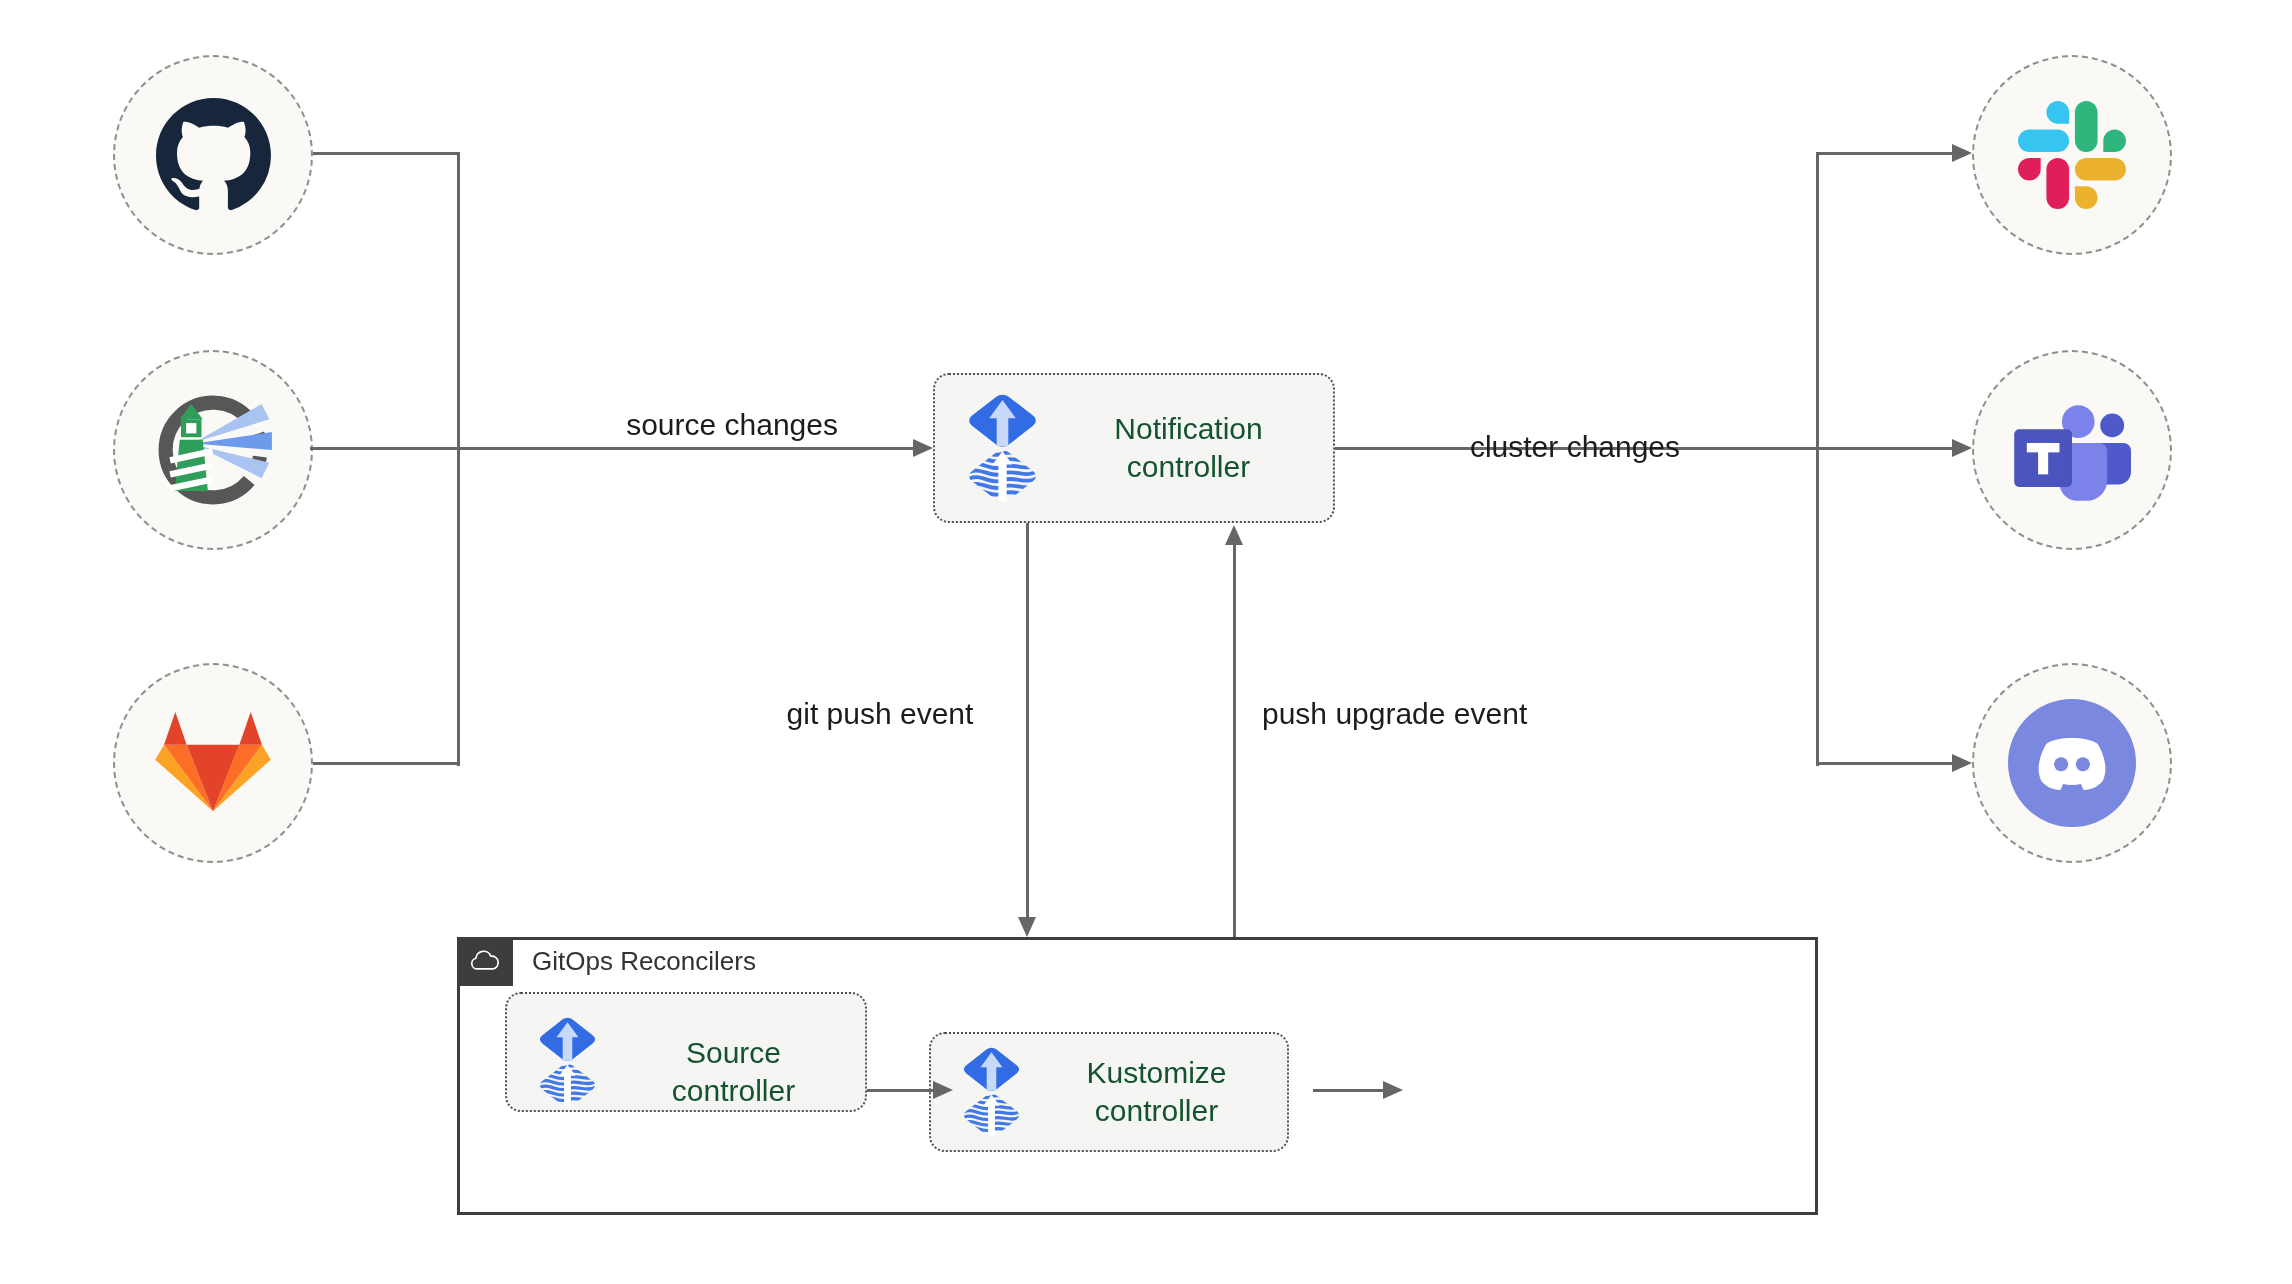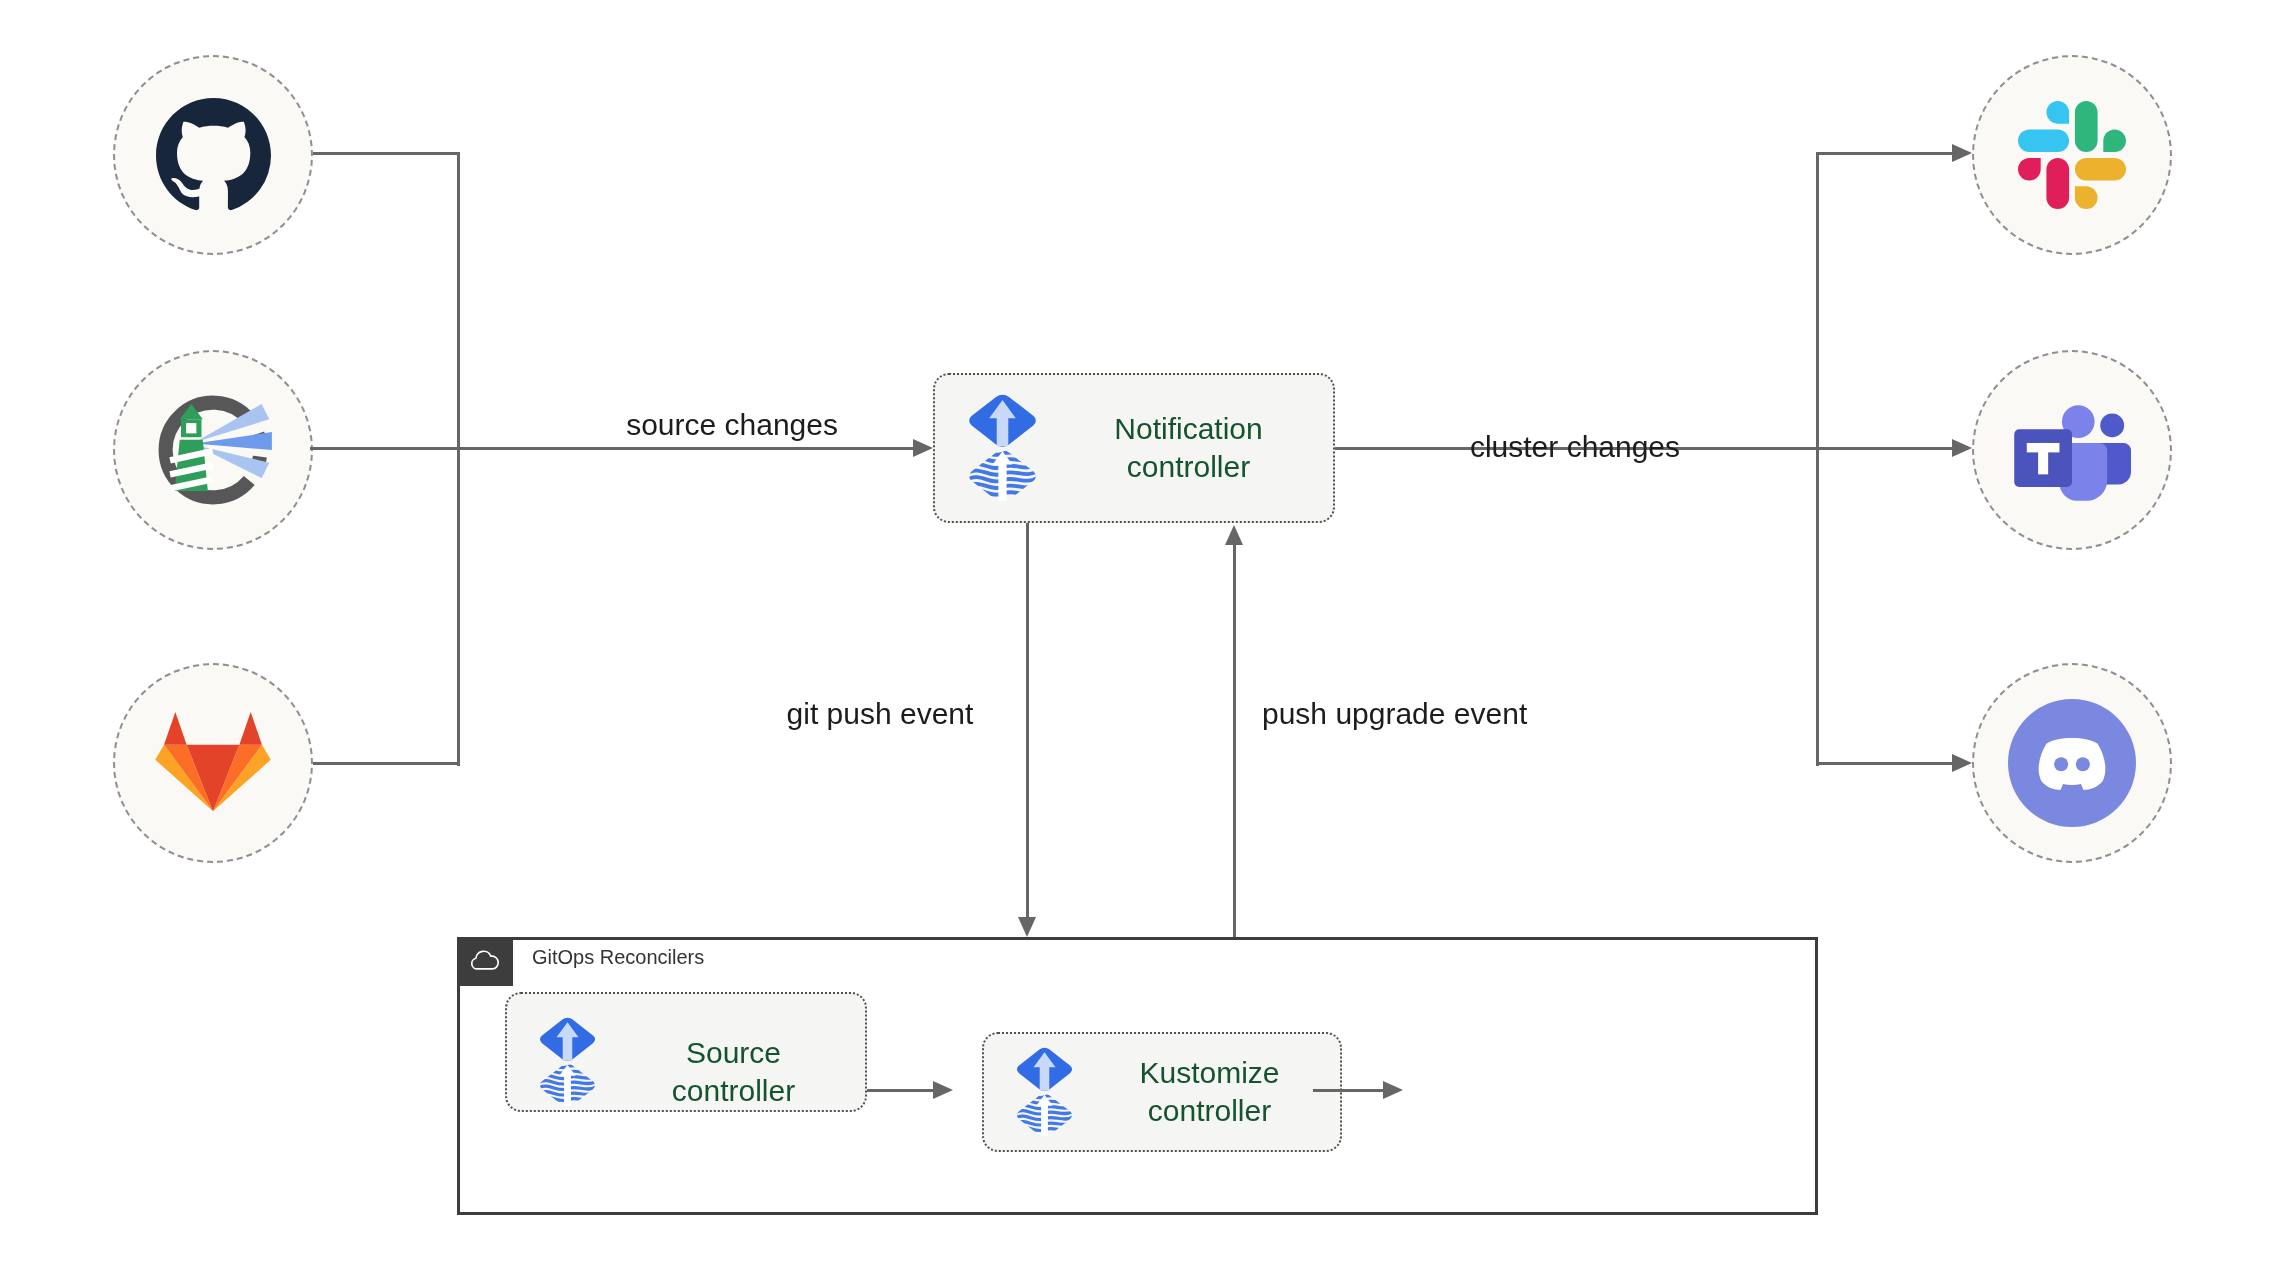--- a/index.html
+++ b/index.html
@@ -23,21 +23,21 @@
   .ah-down{position:absolute;width:0;height:0;border-left:9px solid transparent;
         border-right:9px solid transparent;border-top:20px solid #666666;}
   .ah-up{position:absolute;width:0;height:0;border-left:9px solid transparent;
         border-right:9px solid transparent;border-bottom:20px solid #666666;}
   .edge-label{position:absolute;font-size:30px;color:#1c1c1c;white-space:nowrap;}
   
   .group-box{position:absolute;left:457px;top:937px;width:1361px;height:278px;
         border:3px solid #3d3d3d;box-sizing:border-box;background:transparent;}
   .group-tab{position:absolute;left:457px;top:937px;width:56px;height:49px;background:#3d3d3d;
         display:flex;align-items:center;justify-content:center;}
-  .group-title{position:absolute;left:532px;top:946px;font-size:20px;color:#333333;}
+  .group-title{position:absolute;left:532px;top:946px;font-size:26px;color:#333333;}
   .hidden-defs{position:absolute;width:0;height:0;overflow:hidden;}
 </style>
 </head>
 <body>
 
 <svg class="hidden-defs" aria-hidden="true">
   <defs>
 
     <symbol id="flux" viewBox="0 0 100 140">
       <rect x="-30" y="-30" width="60" height="60" rx="10" transform="translate(50,37) scale(1.05,0.82) rotate(45)" fill="#316ce4"></rect>
@@ -194,21 +194,21 @@
   <div class="group-title">GitOps Reconcilers</div>
 
   <div class="node" style="left:505px;top:992px;width:362px;height:120px;align-items:flex-end;">
     <svg width="69" height="96">
         <use href="#flux"></use>
       </svg>
     <div class="label">
       <span>Source controller</span>
     </div>
   </div>
-  <div class="node" style="left:982px;top:1032px;width:360px;height:120px;">
+  <div class="node" style="left:929px;top:1032px;width:360px;height:120px;">
     <svg width="69" height="96">
         <use href="#flux"></use>
       </svg>
     <div class="label">
       <span>Kustomize controller</span>
     </div>
   </div>
 
   <div class="line-h" style="left:867px;top:1089px;width:68px;"></div>
   <div class="ah-right" style="left:933px;top:1081px;"></div>

